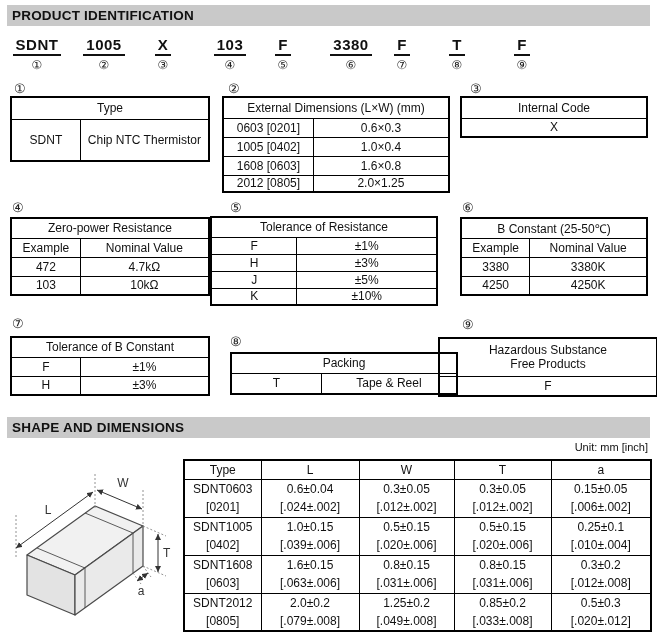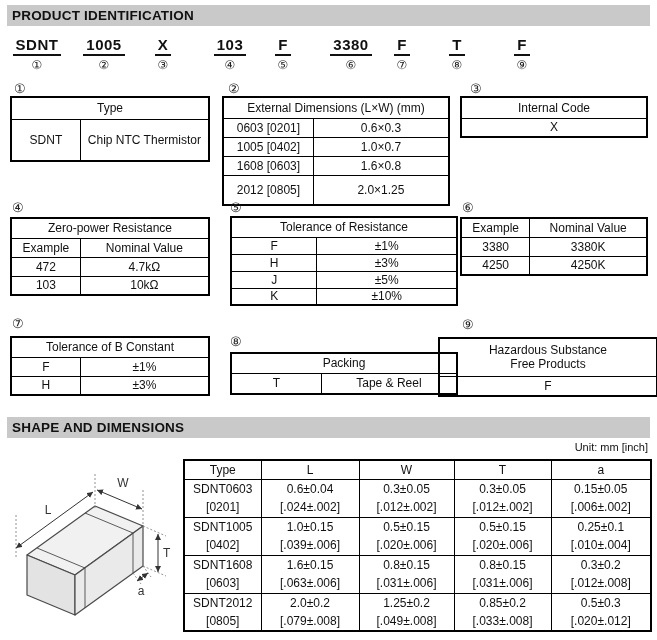--- a/index.html
+++ b/index.html
@@ -92,27 +92,27 @@
     <tbody>
         <tr style="height:21px;">
           <th colspan="2">External Dimensions (L×W) (mm)</th>
         </tr>
     <tr style="height:19px;">
       <td>0603 [0201]</td>
           <td>0.6×0.3</td>
         </tr>
     <tr style="height:19px;">
       <td>1005 [0402]</td>
-          <td>1.0×0.7</td>
+          <td>1.0×0.4</td>
         </tr>
     <tr style="height:19px;">
       <td>1608 [0603]</td>
           <td>1.6×0.8</td>
         </tr>
-    <tr style="height:30px;">
+    <tr style="height:17px;">
       <td>2012 [0805]</td>
           <td>2.0×1.25</td>
         </tr>
   </tbody>
     </table>
 
   <table class="box" style="left:460px;top:96px;width:188px;">
     <tbody>
         <tr style="height:21px;">
           <th>Internal Code</th>
@@ -144,21 +144,21 @@
       <td>472</td>
           <td>4.7kΩ</td>
         </tr>
     <tr style="height:19px;">
       <td>103</td>
           <td>10kΩ</td>
         </tr>
   </tbody>
     </table>
 
-  <table class="box" style="left:230px;top:216px;width:228px;">
+  <table class="box" style="left:210px;top:216px;width:228px;">
     <colgroup>
         <col style="width:38%">
         <col style="width:62%">
       </colgroup>
     <tbody>
         <tr style="height:20px;">
           <th colspan="2">Tolerance of Resistance</th>
         </tr>
     <tr style="height:17px;">
       <td>F</td>
@@ -178,20 +178,23 @@
         </tr>
   </tbody>
     </table>
 
   <table class="box" style="left:460px;top:217px;width:188px;">
     <colgroup>
         <col style="width:37%">
         <col style="width:63%">
       </colgroup>
     <tbody>
+        <tr style="height:20px;">
+          <th colspan="2">B Constant (25-50℃)</th>
+        </tr>
     <tr style="height:19px;">
       <td>Example</td>
           <td>Nominal Value</td>
         </tr>
     <tr style="height:19px;">
       <td>3380</td>
           <td>3380K</td>
         </tr>
     <tr style="height:19px;">
       <td>4250</td>

